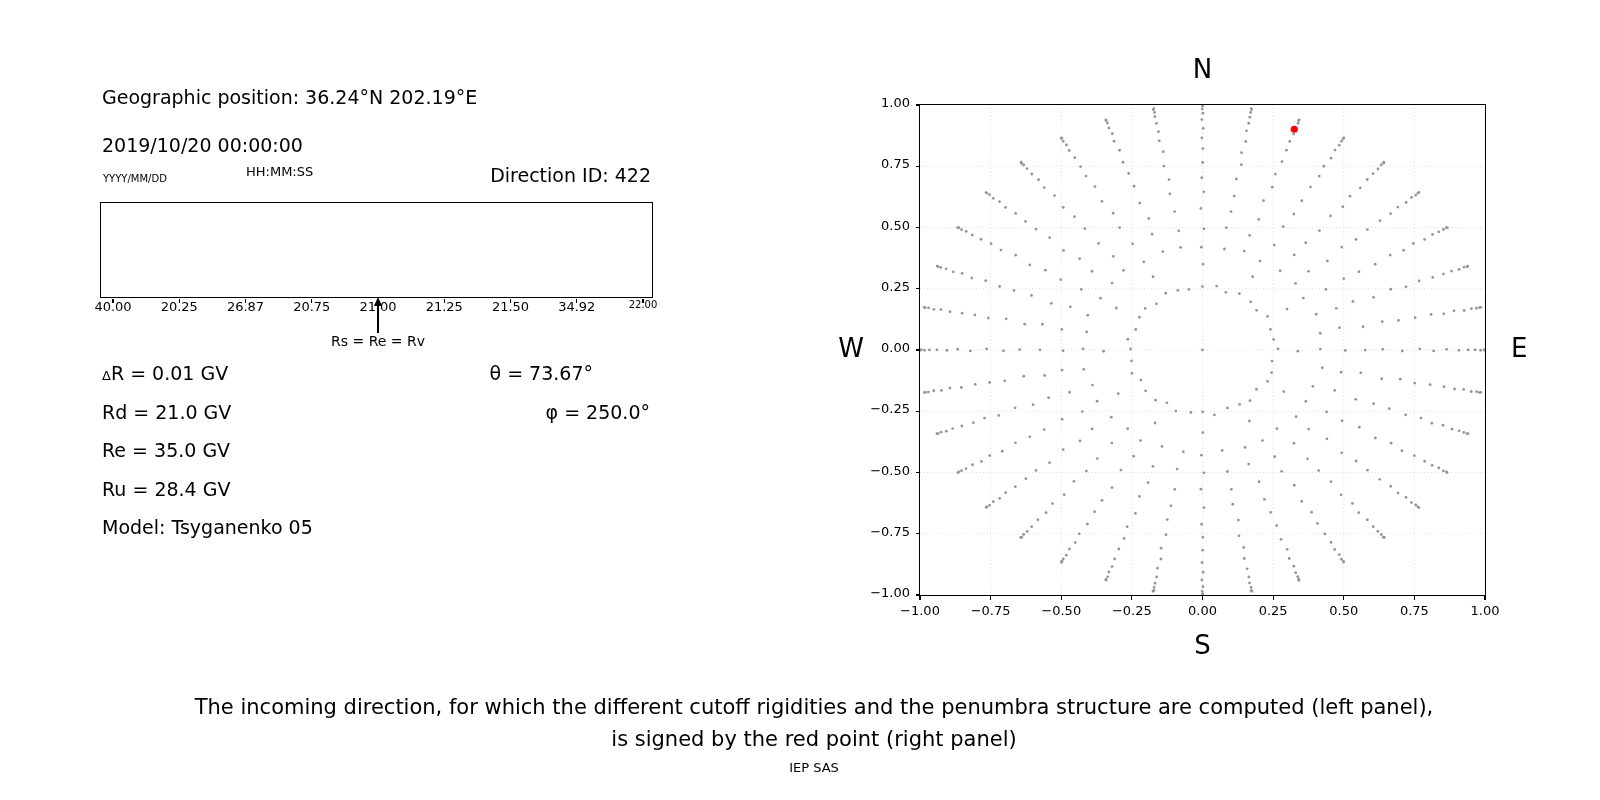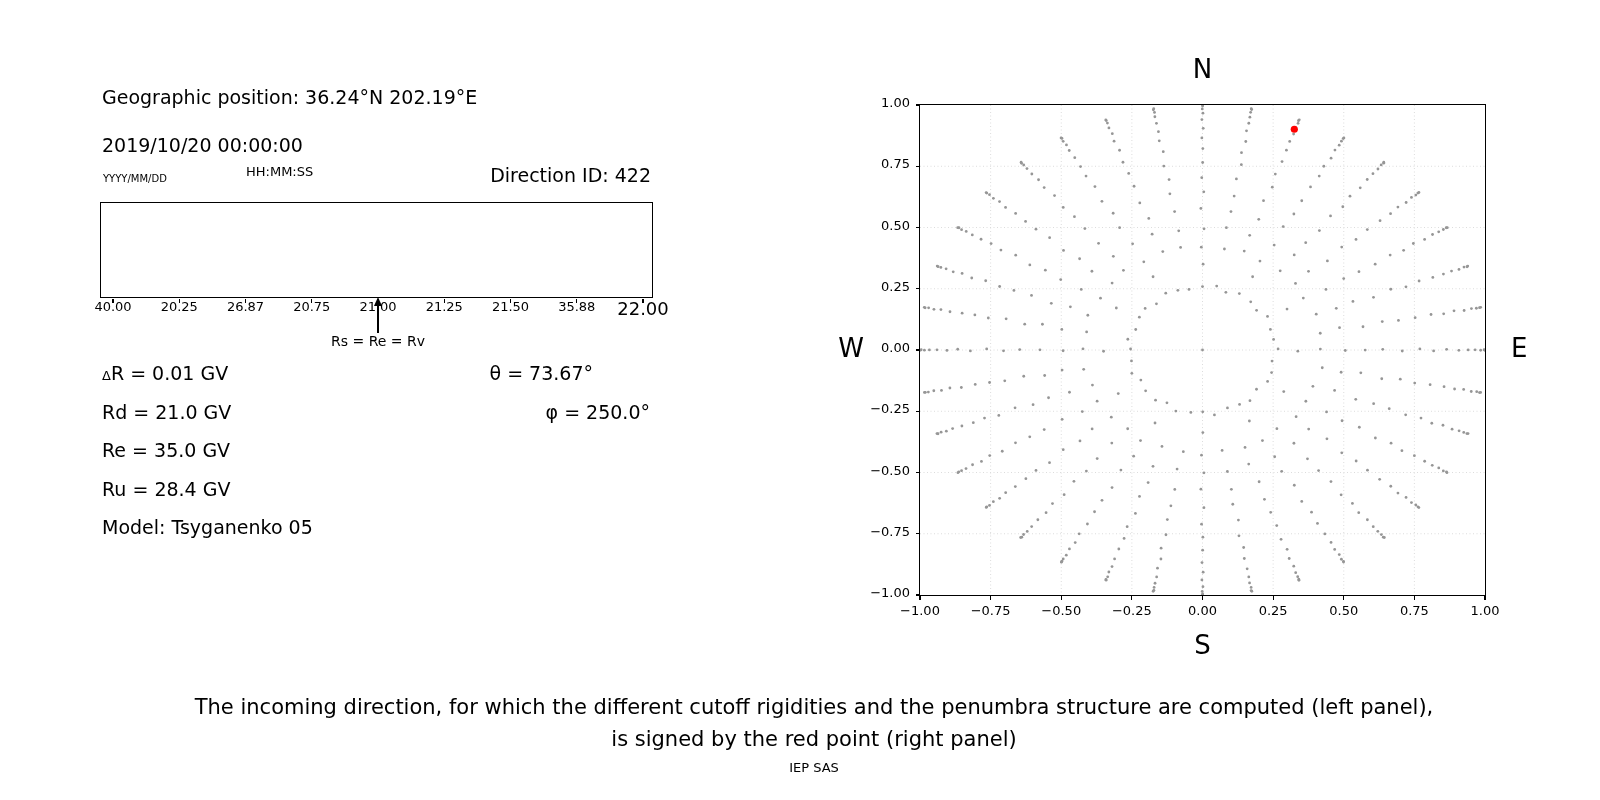--- a/index.html
+++ b/index.html
@@ -66,23 +66,23 @@
       <div style="left: 217.5px; top: 300px; width: 56px; text-align: center; font-size: 13px; line-height: 1; position: absolute;">26.87</div>
       <div style="left: 311.15px; top: 298.5px; width: 1.2px; height: 4px; background: rgb(0, 0, 0); position: absolute;"></div>
       <div style="left: 283.75px; top: 300px; width: 56px; text-align: center; font-size: 13px; line-height: 1; position: absolute;">20.75</div>
       <div style="left: 377.4px; top: 298.5px; width: 1.2px; height: 4px; background: rgb(0, 0, 0); position: absolute;"></div>
       <div style="left: 350px; top: 300px; width: 56px; text-align: center; font-size: 13px; line-height: 1; position: absolute;">21.00</div>
       <div style="left: 443.65px; top: 298.5px; width: 1.2px; height: 4px; background: rgb(0, 0, 0); position: absolute;"></div>
       <div style="left: 416.25px; top: 300px; width: 56px; text-align: center; font-size: 13px; line-height: 1; position: absolute;">21.25</div>
       <div style="left: 509.9px; top: 298.5px; width: 1.2px; height: 4px; background: rgb(0, 0, 0); position: absolute;"></div>
       <div style="left: 482.5px; top: 300px; width: 56px; text-align: center; font-size: 13px; line-height: 1; position: absolute;">21.50</div>
       <div style="left: 576.15px; top: 298.5px; width: 1.2px; height: 4px; background: rgb(0, 0, 0); position: absolute;"></div>
-      <div style="left: 548.75px; top: 300px; width: 56px; text-align: center; font-size: 13px; line-height: 1; position: absolute;">35.88</div>
+      <div style="left: 548.75px; top: 300px; width: 56px; text-align: center; font-size: 13px; line-height: 1; position: absolute;">34.92</div>
       <div style="left: 642.4px; top: 298.5px; width: 1.2px; height: 4px; background: rgb(0, 0, 0); position: absolute;"></div>
-      <div style="left: 615px; top: 300px; width: 56px; text-align: center; font-size: 18px; line-height: 1; position: absolute;">22.00</div>
+      <div style="left: 615px; top: 300px; width: 56px; text-align: center; font-size: 10px; line-height: 1; position: absolute;">22.00</div>
     </div>
 
   <div class="abs arrow-shaft"></div>
   <div class="abs arrow-head"></div>
   <div class="abs rs-label">Rs = Re = Rv</div>
 
   <div class="abs vrow r1"><span class="delta-sym">Δ</span><span>R = 0.01 GV</span></div>
   <div class="abs vrow r2">Rd = 21.0 GV</div>
   <div class="abs vrow r3">Re = 35.0 GV</div>
   <div class="abs vrow r4">Ru = 28.4 GV</div>

